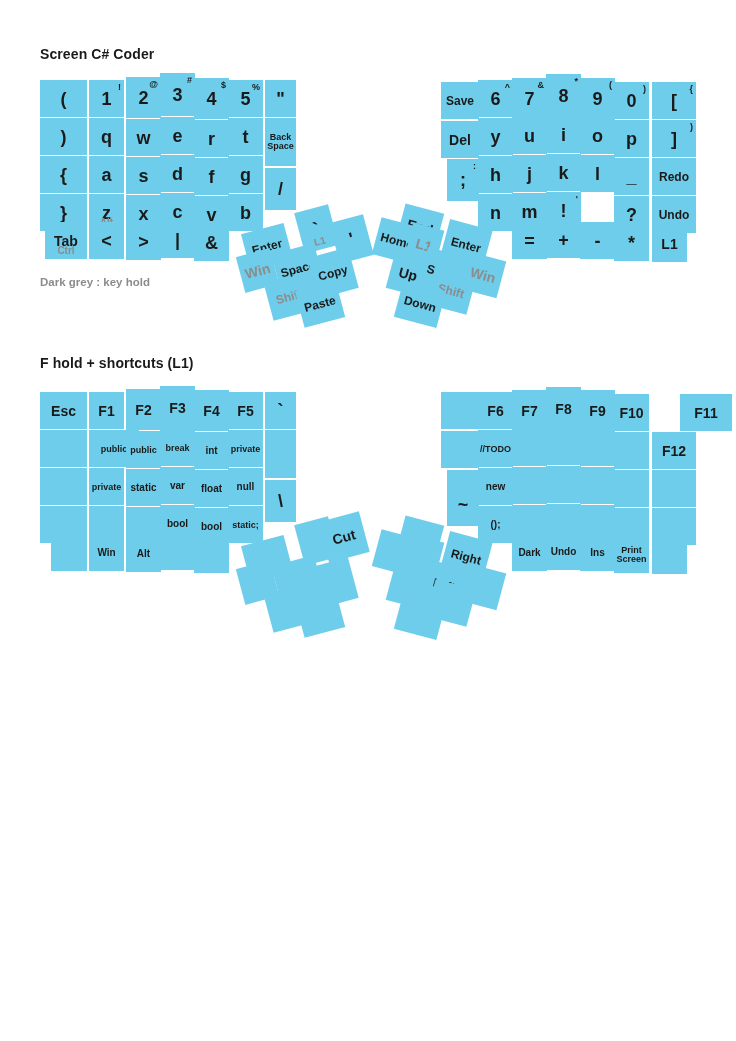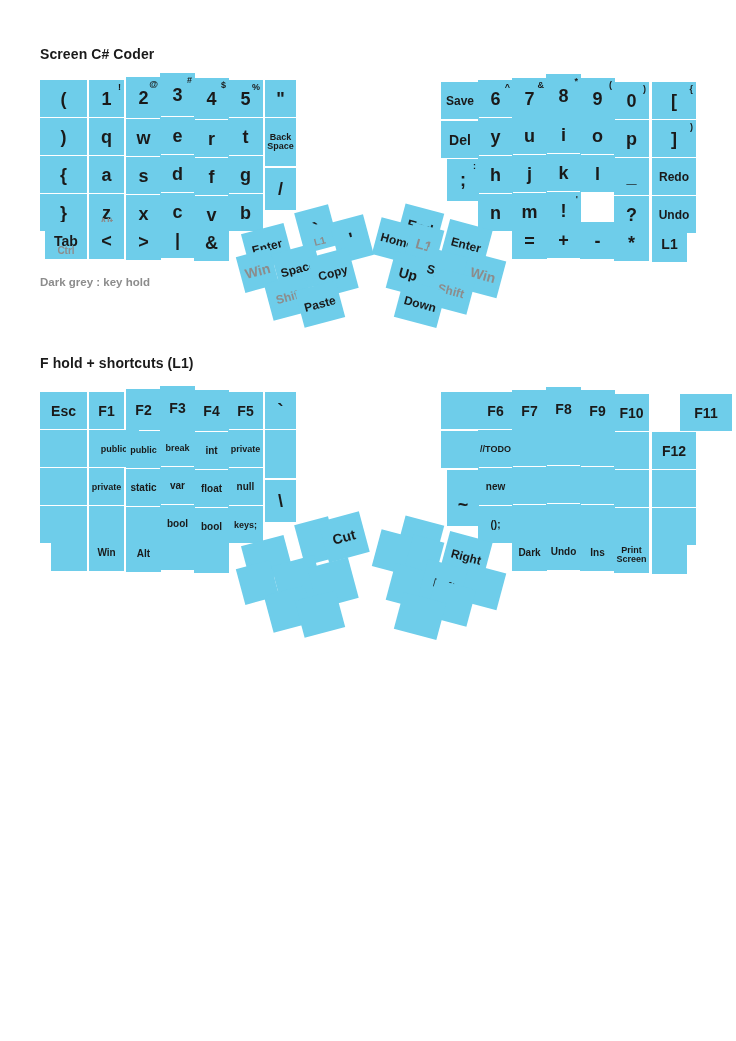--- a/index.html
+++ b/index.html
@@ -400,21 +400,21 @@
       <div class="key" style="left: 40px; top: 506px; width: 47px; height: 37px;"></div>
       <div class="key" style="left: 89px; top: 506px; width: 35px; height: 37px;"></div>
       <div class="key" style="left: 126px; top: 507px; width: 35px; height: 37px;"></div>
       <div class="key" style="left: 160px; top: 505px; width: 35px; height: 37px;">
         <span class="lbl c f10 dark">bool</span>
       </div>
       <div class="key" style="left: 194px; top: 508px; width: 35px; height: 37px;">
         <span class="lbl c f10 dark">bool</span>
       </div>
       <div class="key" style="left: 228px; top: 506px; width: 35px; height: 37px;">
-        <span class="lbl c f9 dark">keys;</span>
+        <span class="lbl c f9 dark">static;</span>
       </div>
       <div class="key" style="left: 51px; top: 534px; width: 36px; height: 37px;"></div>
       <div class="key" style="left: 89px; top: 534px; width: 35px; height: 37px;">
         <span class="lbl c f10 dark">Win</span>
       </div>
       <div class="key" style="left: 126px; top: 535px; width: 35px; height: 37px;">
         <span class="lbl c f10 dark">Alt</span>
       </div>
       <div class="key" style="left: 160px; top: 533px; width: 35px; height: 37px;"></div>
       <div class="key" style="left: 194px; top: 536px; width: 35px; height: 37px;"></div>

